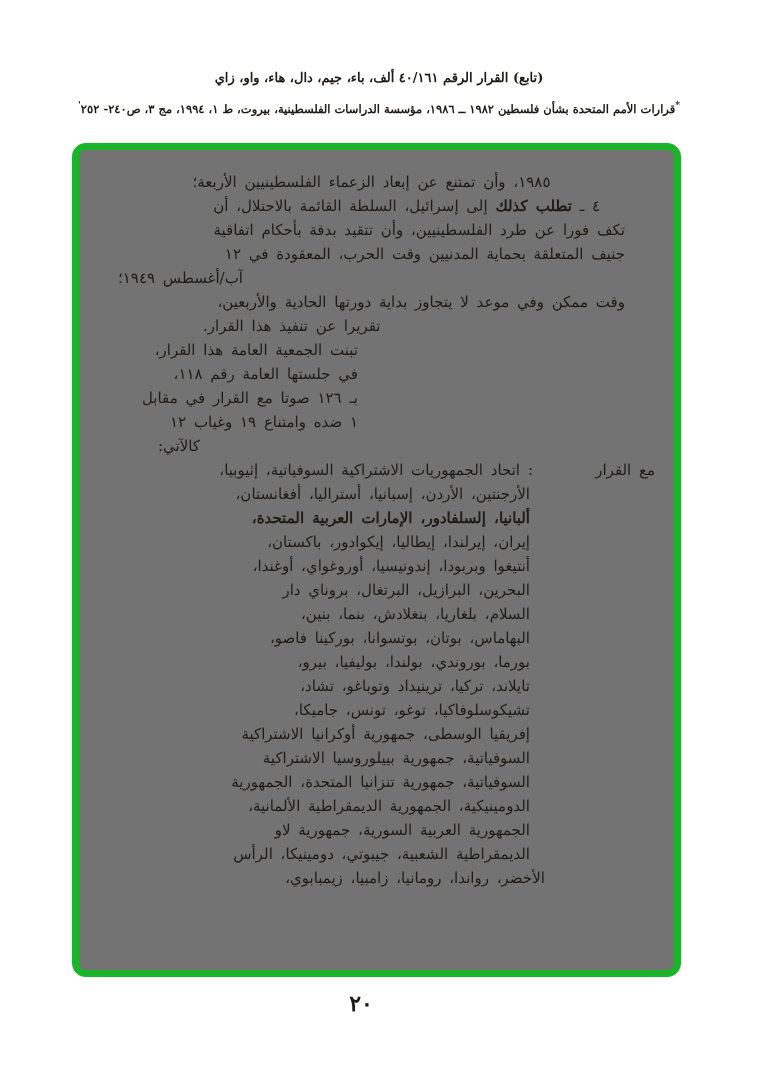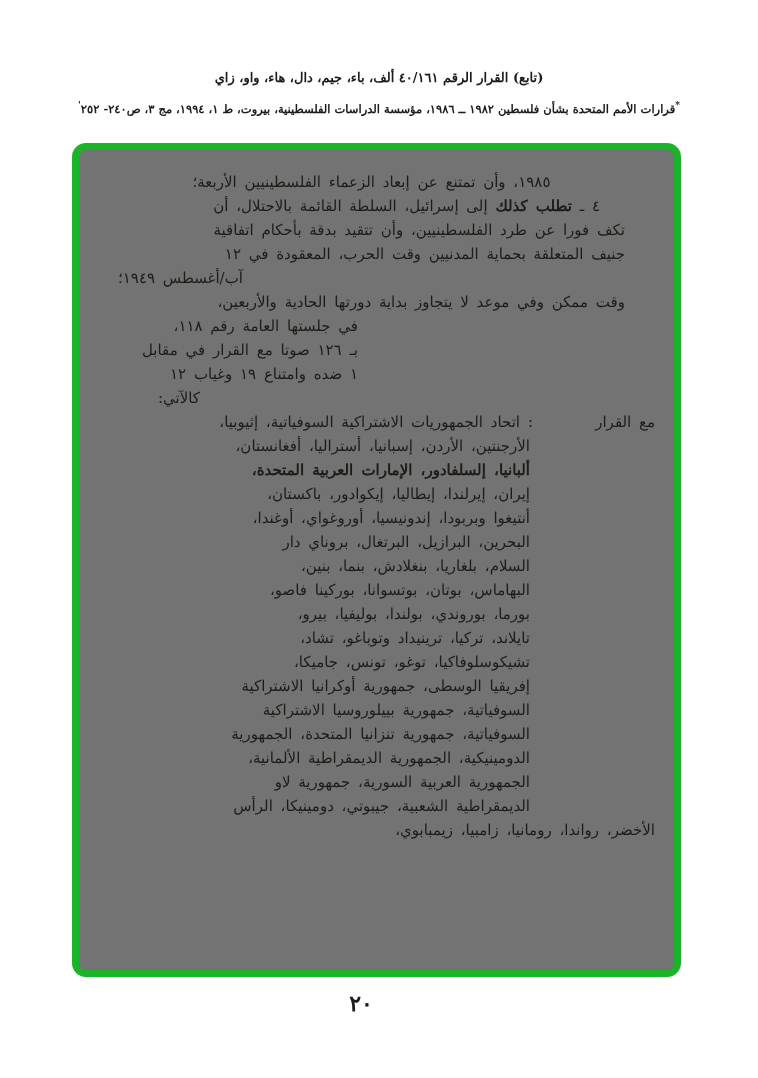--- a/index.html
+++ b/index.html
@@ -34,21 +34,21 @@
   }
   .bold{font-weight:bold;}
   .center{text-align:center;padding-left:0;padding-right:30px;}
   .full{text-align:right;padding-right:30px;}
   .indent{text-align:right;padding-right:55px;}
   .left{text-align:left;}
   .left-indent{text-align:left;padding-left:85px;}
   .narrow{width:200px;margin-right:297px;text-align:right;}
   .narrow-left{width:200px;margin-right:297px;text-align:left;}
   .list{padding-right:125px;text-align:right;}
-  .list-left{padding-left:57px;text-align:right;}
+  .list-left{padding-left:57px;text-align:center;}
   .list-start{display:flex;}
   .vote-label{
     width:127px;flex-shrink:0;display:flex;justify-content:space-between;
   }
   .list-text{flex:1;text-align:right;padding-right:8px;}
   
   .page-number{
     position:absolute;top:990px;left:0;right:36px;text-align:center;
     font-size:22px;font-weight:bold;direction:rtl;
   }
@@ -64,20 +64,22 @@
 </div>
 
 <div class="green-box">
   <div class="doc-body" id="doc-body">
       <div class="line center">١٩٨٥، وأن تمتنع عن إبعاد الزعماء الفلسطينيين الأربعة؛</div>
       <div class="line indent"><span>٤ ـ </span><span class="bold">تطلب كذلك</span><span> إلى إسرائيل، السلطة القائمة بالاحتلال، أن</span></div>
       <div class="line full">تكف فورا عن طرد الفلسطينيين، وأن تتقيد بدقة بأحكام اتفاقية</div>
       <div class="line full">جنيف المتعلقة بحماية المدنيين وقت الحرب، المعقودة في ١٢</div>
       <div class="line left">آب/أغسطس ١٩٤٩؛</div>
       <div class="line full">وقت ممكن وفي موعد لا يتجاوز بداية دورتها الحادية والأربعين،</div>
+      <div class="line left-indent">تقريرا عن تنفيذ هذا القرار.</div>
+      <div class="line narrow">تبنت الجمعية العامة هذا القرار،</div>
       <div class="line narrow">في جلستها العامة رقم ١١٨،</div>
       <div class="line narrow">بـ ١٢٦ صوتا مع القرار في مقابل</div>
       <div class="line narrow">١ ضده وامتناع ١٩ وغياب ١٢</div>
       <div class="line narrow-left">كالآتي:</div>
       <div class="line list-start">
         <span class="vote-label">
           <span>مع القرار</span>
           <span>:</span>
         </span>
         <span class="list-text">اتحاد الجمهوريات الاشتراكية السوفياتية، إثيوبيا،</span>

